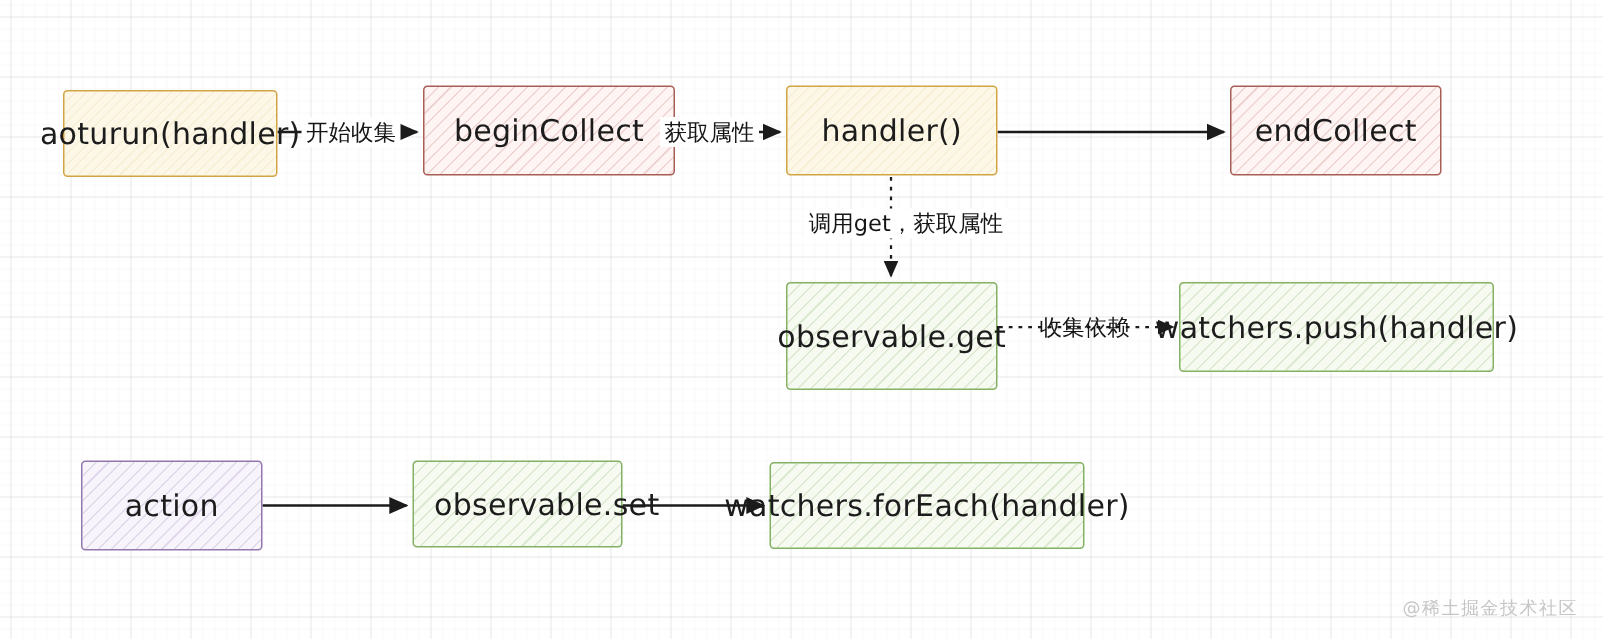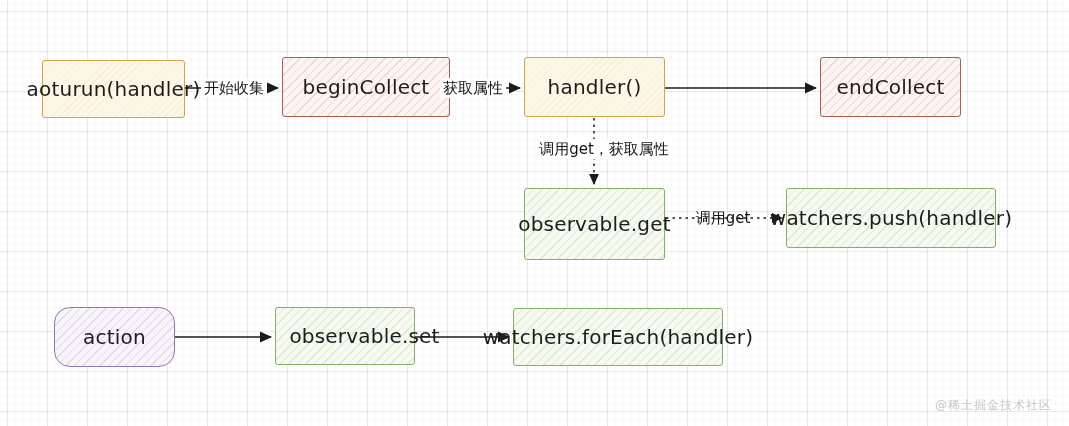--- a/index.html
+++ b/index.html
@@ -39,21 +39,20 @@
   }
   .node.green{
     border-color:#83b164;
     background-color:#f6faf1;
     background-image:repeating-linear-gradient(135deg, rgba(130,175,98,0.22) 0px, rgba(130,175,98,0.22) 1px, transparent 1px, transparent 6px);
   }
   .node.purple{
     border-color:#9378ad;
     background-color:#f8f4fb;
     background-image:repeating-linear-gradient(135deg, rgba(150,120,180,0.22) 0px, rgba(150,120,180,0.22) 1px, transparent 1px, transparent 6px);
-    border-radius:16px;
   }
   
   #n-aoturun        {left:42px;  top:60px;  width:143px; height:58px;}
   #n-begin-collect  {left:282px; top:57px;  width:168px; height:60px;}
   #n-handler        {left:524px; top:57px;  width:141px; height:60px;}
   #n-end-collect    {left:820px; top:57px;  width:141px; height:60px;}
   #n-observable-get {left:524px; top:188px; width:141px; height:72px;}
   #n-watchers-push  {left:786px; top:188px; width:210px; height:60px;}
   #n-action         {left:54px;  top:307px; width:121px; height:60px;}
   #n-observable-set {left:275px; top:307px; width:140px; height:58px;padding-left:39px;}
@@ -110,16 +109,16 @@
   <div class="node red" id="n-end-collect">endCollect</div>
   <div class="node green" id="n-observable-get">observable.get</div>
   <div class="node green" id="n-watchers-push">watchers.push(handler)</div>
   <div class="node purple" id="n-action">action</div>
   <div class="node green" id="n-observable-set">observable.set</div>
   <div class="node green" id="n-watchers-foreach">watchers.forEach(handler)</div>
 
   <div class="edge-label" id="l-start-collect">开始收集</div>
   <div class="edge-label" id="l-run-callback">获取属性</div>
   <div class="edge-label" id="l-call-get">调用get，获取属性</div>
-  <div class="edge-label" id="l-collect-deps">调用get</div>
+  <div class="edge-label" id="l-collect-deps">收集依赖</div>
 
   <div id="watermark">@稀土掘金技术社区</div>
 </div>
 
 </body></html>

